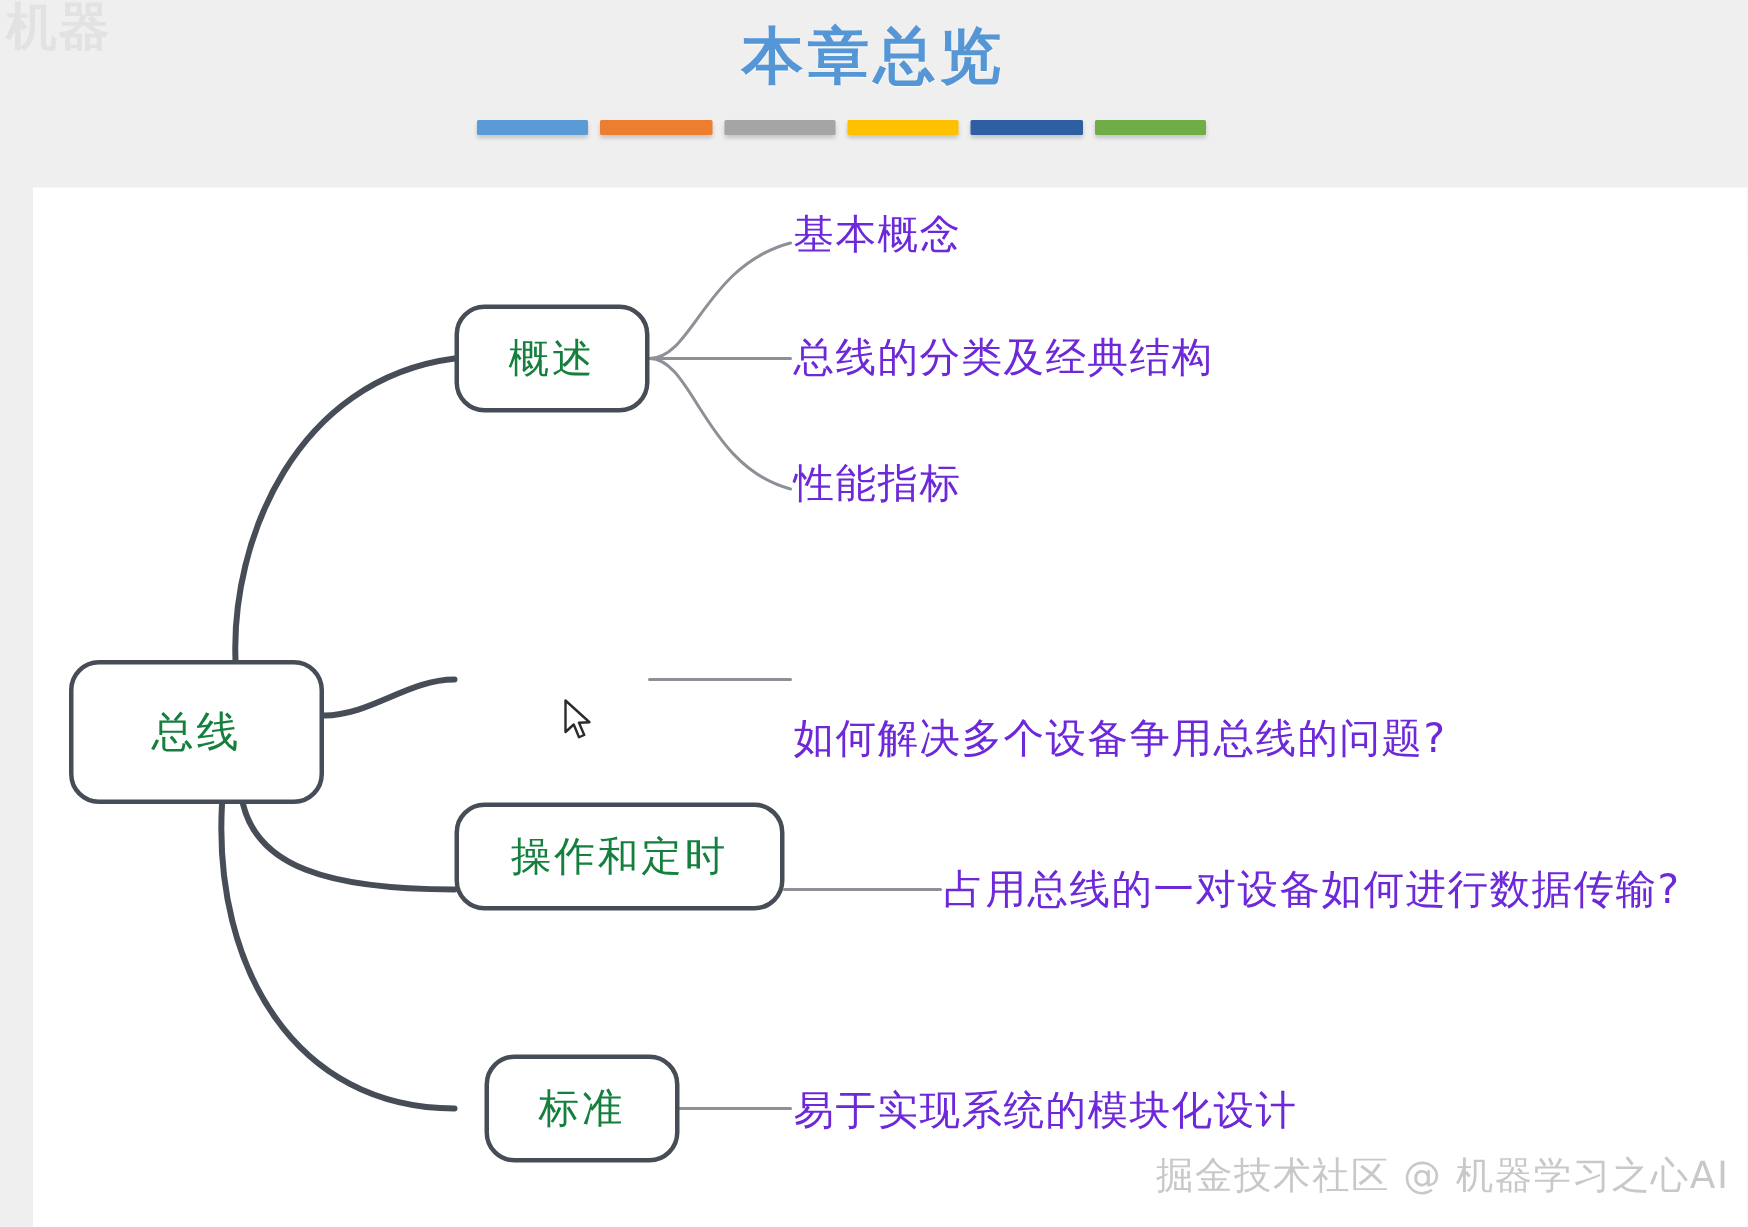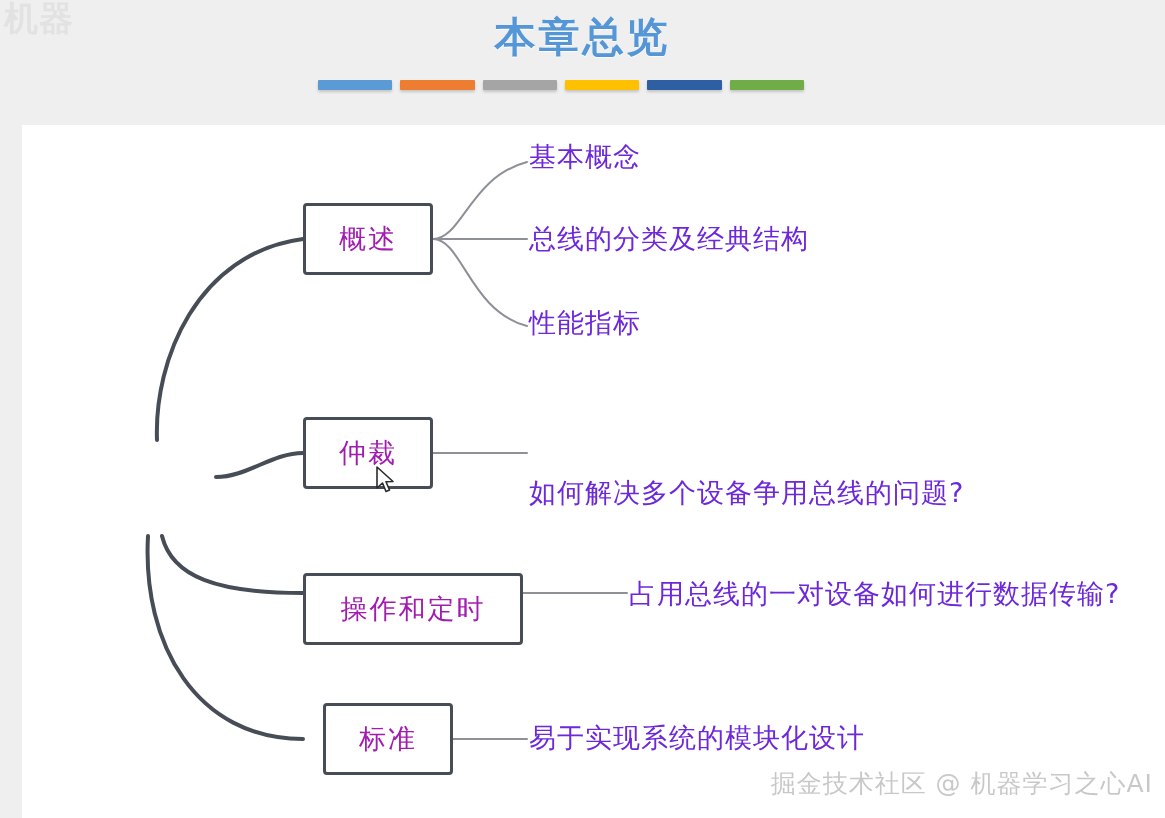--- a/index.html
+++ b/index.html
@@ -78,52 +78,52 @@
     left: 0; top: 0;
     width: 1143px;
     height: 693px;
   }
   
   .node {
     position: absolute;
     box-sizing: border-box;
     background: #ffffff;
     border: 3px solid #474d56;
-    border-radius: 4px;
+    border-radius: 20px;
     display: flex;
     align-items: center;
     justify-content: center;
-    color: #a21caf;
+    color: #15803d;
     font-size: 27px;
     letter-spacing: 2px;
     font-family: "DejaVu Sans", "Liberation Sans", sans-serif;
     white-space: nowrap;
   }
   .node-root   { left: 24px;  top: 315px; width: 170px; height: 96px; font-size: 28px; }
   .node-l1-a   { left: 281px; top:  78px; width: 130px; height: 72px; }
   .node-l1-b   { left: 281px; top: 292px; width: 130px; height: 72px; }
-  .node-l1-c   { left: 281px; top: 448px; width: 220px; height: 72px; }
+  .node-l1-c   { left: 281px; top: 410px; width: 220px; height: 72px; }
   .node-l1-d   { left: 281px; top: 578px; width: 130px; height: 72px; margin-left: 20px; }
 
   
   .leaf {
     position: absolute;
     color: #6d28d9;
     font-size: 27px;
     letter-spacing: 1px;
     font-family: "DejaVu Sans", "Liberation Sans", sans-serif;
     white-space: nowrap;
     line-height: 1;
   }
   .leaf-a1 { left: 507px; top: 18px;  }
   .leaf-a2 { left: 507px; top: 100px; }
   .leaf-a3 { left: 507px; top: 184px; }
   .leaf-b1 { left: 507px; top: 315px; margin-top: 39px; }
   .leaf-c1 { left: 607px; top: 455px; }
-  .leaf-d1 { left: 507px; top: 602px; font-family: Liberation Mono, monospace; }
+  .leaf-d1 { left: 507px; top: 602px; }
 
   
   .bottom-watermark {
     position: absolute;
     right: 12px;
     bottom: 18px;
     font-size: 25px;
     color: rgba(125,125,125,0.42);
     font-family: "DejaVu Sans", "Liberation Sans", sans-serif;
     white-space: nowrap;
@@ -180,24 +180,24 @@
         <path d="M 411 114 C 440 114 448 186 505 201"></path>
       </g>
 
       <g fill="none" stroke="#8d9097" stroke-width="2" stroke-linecap="round">
         <path d="M 411 328 L 505 328"></path>
         <path d="M 501 468 L 605 468"></path>
         <path d="M 411 614 L 505 614"></path>
       </g>
     </svg>
 
+    <div class="node node-root">总线</div>
 
     <div class="node node-l1-a">概述</div>
 
-    <div class="node node-l1-b">仲裁</div>
 
     <div class="node node-l1-c">操作和定时</div>
 
     <div class="node node-l1-d">标准</div>
 
     <div class="leaf leaf-a1">基本概念</div>
 
     <div class="leaf leaf-a2">总线的分类及经典结构</div>
 
     <div class="leaf leaf-a3">性能指标</div>

